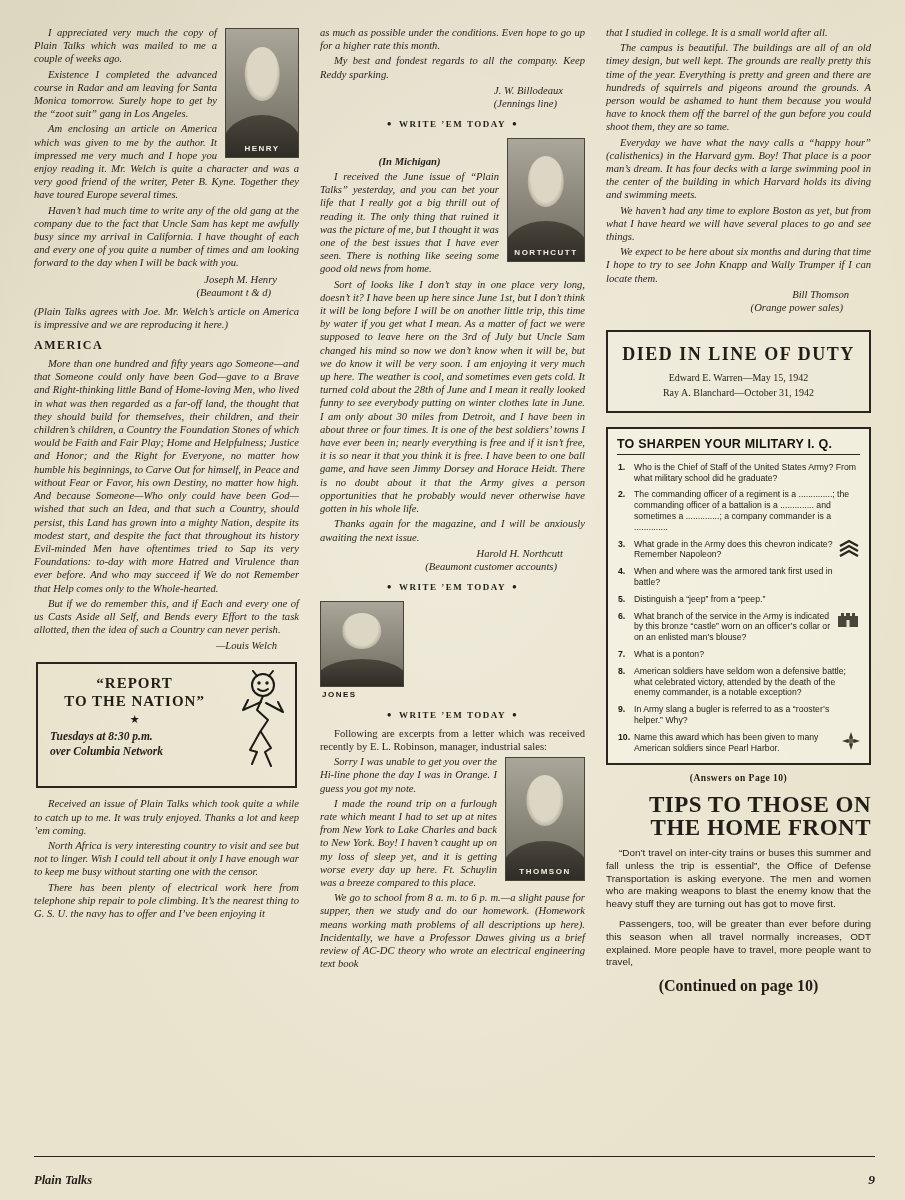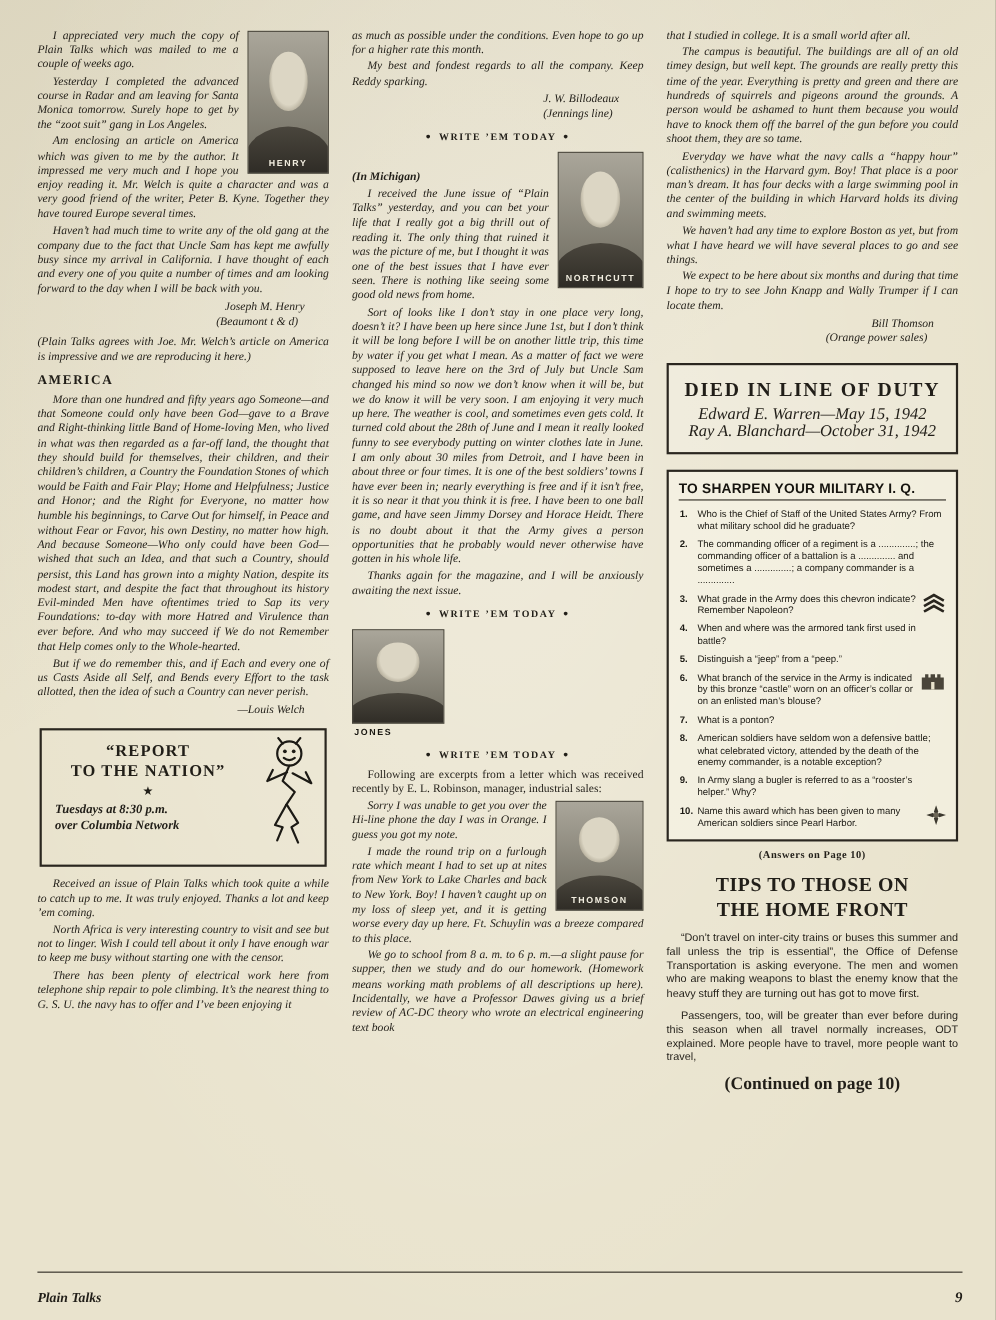--- a/index.html
+++ b/index.html
@@ -13,21 +13,21 @@
     color:#211e18;
     font-family:"Liberation Serif","DejaVu Serif",serif;
   }
   .cols { display:flex; gap:21px; padding:26px 34px 0 34px; }
   .col { width:265px; flex:0 0 265px; }
 
   .body { font-style:italic; font-size:10.6px; line-height:13.2px; text-align:justify; margin-bottom:2px; }
   .ind { text-indent:14px; }
   .sig { font-style:italic; font-size:10.6px; line-height:13px; text-align:right; padding-right:22px; margin:3px 0 6px; }
   .sig .role { padding-right:6px; }
-  .center { text-align:left;margin-top:26px; }
+  .center { text-align:center;margin-top:26px; }
 
   .heading-sm { font-style:normal; font-weight:bold; font-size:12px; letter-spacing:1.5px; margin:7px 0 4px; }
 
   .writeem { font-style:normal; font-weight:bold; font-size:9px; letter-spacing:1.5px; text-align:center; margin:9px 0 7px; clear:both; }
   .writeem .b { font-size:8px; position:relative; top:-1px; padding:0 6px; }
 
   
   .photo { position:relative; background:linear-gradient(#aaa69a,#6d6a5e); border:1px solid #47443a; overflow:hidden; }
   .photo::before { content:""; position:absolute; left:50%; top:14%; width:48%; height:42%;
     transform:translateX(-50%); border-radius:50%;
@@ -48,35 +48,35 @@
     position:relative; min-height:126px; }
   .report-title { font-style:normal; font-weight:bold; font-size:15px; line-height:18px;
     letter-spacing:1px; text-align:center; width:72%; }
   .report-star { text-align:center; width:72%; font-size:11px; margin:3px 0; font-style:normal; }
   .report-line { font-style:italic; font-weight:bold; font-size:11.5px; line-height:15px; width:78%; }
   .mascot { position:absolute; right:4px; top:6px; }
 
   
   .died-box { border:2px solid #2a261f; padding:12px 8px 10px; text-align:center; margin:16px 0 14px; background:rgba(255,255,255,.18); }
   .died-title { font-style:normal; font-weight:bold; font-size:18px; letter-spacing:1.5px; margin-bottom:5px; }
-  .died-line { font-style:italic; font-size:15px; line-height:15.5px; }
+  .died-line { font-size:10px; line-height:15.5px; }
 
   
   .iq-box { border:2px solid #2a261f; background:rgba(252,250,240,.45); padding:8px 9px 4px; margin:2px 0 8px;
     font-family:"Liberation Sans",sans-serif; font-style:normal; }
   .iq-title { font-weight:bold; font-size:12.5px; letter-spacing:.2px; color:#15130e;
     border-bottom:1.5px solid #2a261f; padding-bottom:3px; margin-bottom:7px; }
   .iq-item { position:relative; padding-left:17px; font-size:8.7px; line-height:10.8px;
     color:#1b1913; margin-bottom:6px; text-align:left; }
   .iq-num { position:absolute; left:1px; top:0; font-weight:bold; }
   .iq-icon { float:right; margin:0 0 1px 5px; }
 
   .answers { font-style:normal; font-weight:bold; font-size:9.5px; letter-spacing:.5px; text-align:center; margin:4px 0 10px; }
 
-  .tips-h { font-style:normal; font-size:18px; line-height:23px; letter-spacing:.5px; text-align:center; margin:2px 0 8px; }
+  .tips-h { font-style:normal; font-size:23px; line-height:23px; letter-spacing:.5px; text-align:right; margin:2px 0 8px; }
   .tips-p { font-family:"Liberation Sans",sans-serif; font-style:normal; font-size:9.9px;
     line-height:12.6px; text-align:justify; margin-bottom:8px; }
   .tips-ind { text-indent:13px; }
   .continued { font-style:normal; font-weight:bold; font-size:16px; text-align:center; margin-top:2px; }
 
   .footer { position:absolute; left:34px; right:30px; bottom:12px; border-top:1.5px solid #2a261f;
     padding-top:15px; display:flex; justify-content:space-between; align-items:baseline; }
   .footer-title { font-style:italic; font-weight:bold; font-size:12.5px; }
   .footer-num { font-style:italic; font-weight:bold; font-size:13.5px; }
 
@@ -86,21 +86,21 @@
 <body>
 
 <div class="page">
   <div class="cols">
 
     <div class="col">
       <figure class="photo right" style="width:74px;height:130px;">
         <figcaption class="photo-cap">HENRY</figcaption>
       </figure>
       <p class="body ind">I appreciated very much the copy of Plain Talks which was mailed to me a couple of weeks ago.</p>
-      <p class="body ind">Yesterday I completed the advanced course in Radar and am leaving for Santa Monica tomorrow. Surely hope to get by the “zoot suit” gang in Los Angeles.</p>
+      <p class="body ind">Existence I completed the advanced course in Radar and am leaving for Santa Monica tomorrow. Surely hope to get by the “zoot suit” gang in Los Angeles.</p>
       <p class="body ind">Am enclosing an article on America which was given to me by the author. It impressed me very much and I hope you enjoy reading it. Mr. Welch is quite a character and was a very good friend of the writer, Peter B. Kyne. Together they have toured Europe several times.</p>
       <p class="body ind">Haven’t had much time to write any of the old gang at the company due to the fact that Uncle Sam has kept me awfully busy since my arrival in California. I have thought of each and every one of you quite a number of times and am looking forward to the day when I will be back with you.</p>
       <div class="sig">
         <div>Joseph M. Henry</div>
         <div class="role">(Beaumont t &amp; d)</div>
       </div>
       <p class="body">(Plain Talks agrees with Joe. Mr. Welch’s article on America is impressive and we are reproducing it here.)</p>
       <h3 class="heading-sm">AMERICA</h3>
       <p class="body ind">More than one hundred and fifty years ago Someone—and that Someone could only have been God—gave to a Brave and Right-thinking little Band of Home-loving Men, who lived in what was then regarded as a far-off land, the thought that they should build for themselves, their children, and their children’s children, a Country the Foundation Stones of which would be Faith and Fair Play; Home and Helpfulness; Justice and Honor; and the Right for Everyone, no matter how humble his beginnings, to Carve Out for himself, in Peace and without Fear or Favor, his own Destiny, no matter how high. And because Someone—Who only could have been God—wished that such an Idea, and that such a Country, should persist, this Land has grown into a mighty Nation, despite its modest start, and despite the fact that throughout its history Evil-minded Men have oftentimes tried to Sap its very Foundations: to-day with more Hatred and Virulence than ever before. And who may succeed if We do not Remember that Help comes only to the Whole-hearted.</p>
       <p class="body ind">But if we do remember this, and if Each and every one of us Casts Aside all Self, and Bends every Effort to the task allotted, then the idea of such a Country can never perish.</p>
@@ -152,38 +152,42 @@
         <span class="b">●</span><span>WRITE ’EM TODAY</span><span class="b">●</span>
       </div>
 
       <figure class="photo right" style="width:78px;height:124px;">
         <figcaption class="photo-cap">NORTHCUTT</figcaption>
       </figure>
       <p class="body center" style="font-weight:bold;">(In Michigan)</p>
       <p class="body ind">I received the June issue of “Plain Talks” yesterday, and you can bet your life that I really got a big thrill out of reading it. The only thing that ruined it was the picture of me, but I thought it was one of the best issues that I have ever seen. There is nothing like seeing some good old news from home.</p>
       <p class="body ind">Sort of looks like I don’t stay in one place very long, doesn’t it? I have been up here since June 1st, but I don’t think it will be long before I will be on another little trip, this time by water if you get what I mean. As a matter of fact we were supposed to leave here on the 3rd of July but Uncle Sam changed his mind so now we don’t know when it will be, but we do know it will be very soon. I am enjoying it very much up here. The weather is cool, and sometimes even gets cold. It turned cold about the 28th of June and I mean it really looked funny to see everybody putting on winter clothes late in June. I am only about 30 miles from Detroit, and I have been in about three or four times. It is one of the best soldiers’ towns I have ever been in; nearly everything is free and if it isn’t free, it is so near it that you think it is free. I have been to one ball game, and have seen Jimmy Dorsey and Horace Heidt. There is no doubt about it that the Army gives a person opportunities that he probably would never otherwise have gotten in his whole life.</p>
       <p class="body ind">Thanks again for the magazine, and I will be anxiously awaiting the next issue.</p>
+      <div class="sig">
+        <div>Harold H. Northcutt</div>
+        <div class="role">(Beaumont customer accounts)</div>
+      </div>
 
       <div class="writeem">
         <span class="b">●</span><span>WRITE ’EM TODAY</span><span class="b">●</span>
       </div>
 
       <div style="overflow:hidden;">
         <div class="figwrap">
           <figure class="photo" style="width:84px;height:86px;"></figure>
           <div class="cap-out">JONES</div>
         </div>
       </div>
 
       <div class="writeem">
         <span class="b">●</span><span>WRITE ’EM TODAY</span><span class="b">●</span>
       </div>
 
       <p class="body ind" style="font-style:normal;">Following are excerpts from a letter which was received recently by E. L. Robinson, manager, industrial sales:</p>
-      <figure class="photo right" style="width:80px;height:100px;">
+      <figure class="photo right" style="width:80px;height:124px;">
         <figcaption class="photo-cap">THOMSON</figcaption>
       </figure>
       <p class="body ind">Sorry I was unable to get you over the Hi-line phone the day I was in Orange. I guess you got my note.</p>
       <p class="body ind">I made the round trip on a furlough rate which meant I had to set up at nites from New York to Lake Charles and back to New York. Boy! I haven’t caught up on my loss of sleep yet, and it is getting worse every day up here. Ft. Schuylin was a breeze compared to this place.</p>
       <p class="body ind">We go to school from 8 a. m. to 6 p. m.—a slight pause for supper, then we study and do our homework. (Homework means working math problems of all descriptions up here). Incidentally, we have a Professor Dawes giving us a brief review of AC-DC theory who wrote an electrical engineering text book</p>
     </div>
 
     <div class="col">
       <p class="body">that I studied in college. It is a small world after all.</p>
       <p class="body ind">The campus is beautiful. The buildings are all of an old timey design, but well kept. The grounds are really pretty this time of the year. Everything is pretty and green and there are hundreds of squirrels and pigeons around the grounds. A person would be ashamed to hunt them because you would have to knock them off the barrel of the gun before you could shoot them, they are so tame.</p>

